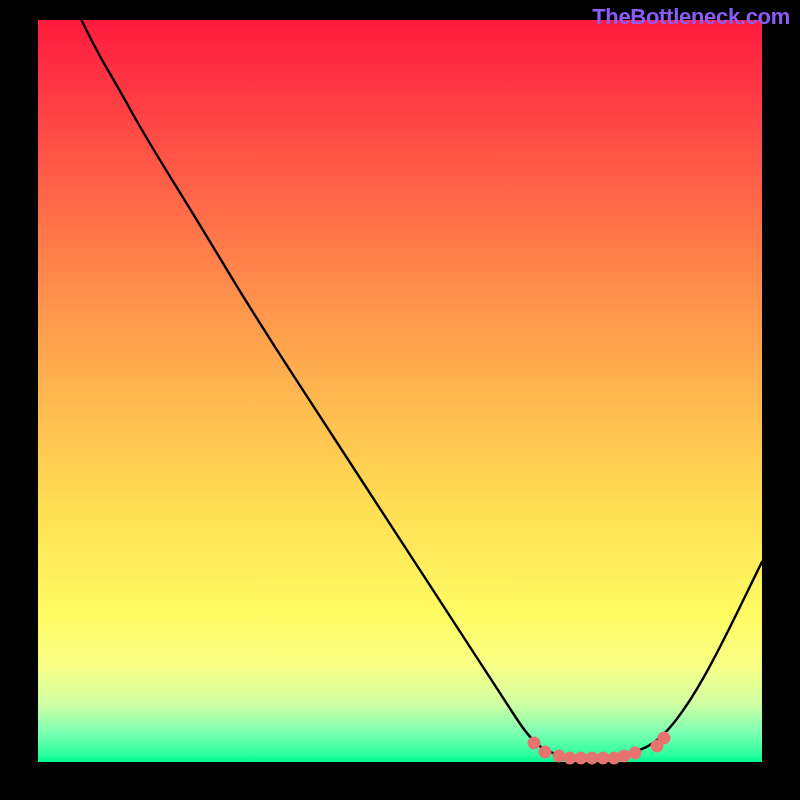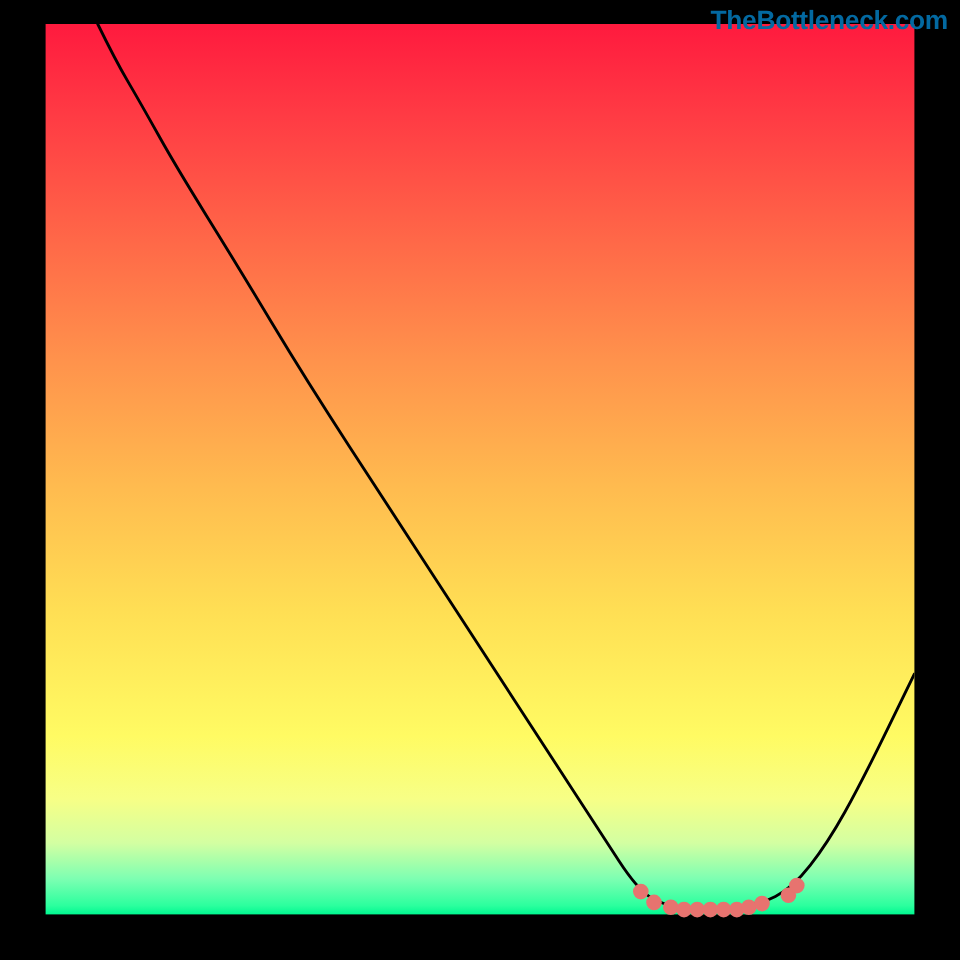--- a/index.html
+++ b/index.html
@@ -8,21 +8,21 @@
     height: 800px;
     background: #000;
     position: relative;
     font-family: Arial, Helvetica, sans-serif;
     overflow: hidden;
   }
   .watermark {
     position: absolute;
     top: 4px;
     right: 10px;
-    color: #0369a1;
+    color: #8b5cf6;
     font-size: 22px;
     font-weight: bold;
     z-index: 20;
     letter-spacing: -0.3px;
   }
   .plot {
     position: absolute;
     left: 38px;
     top: 20px;
     width: 724px;

